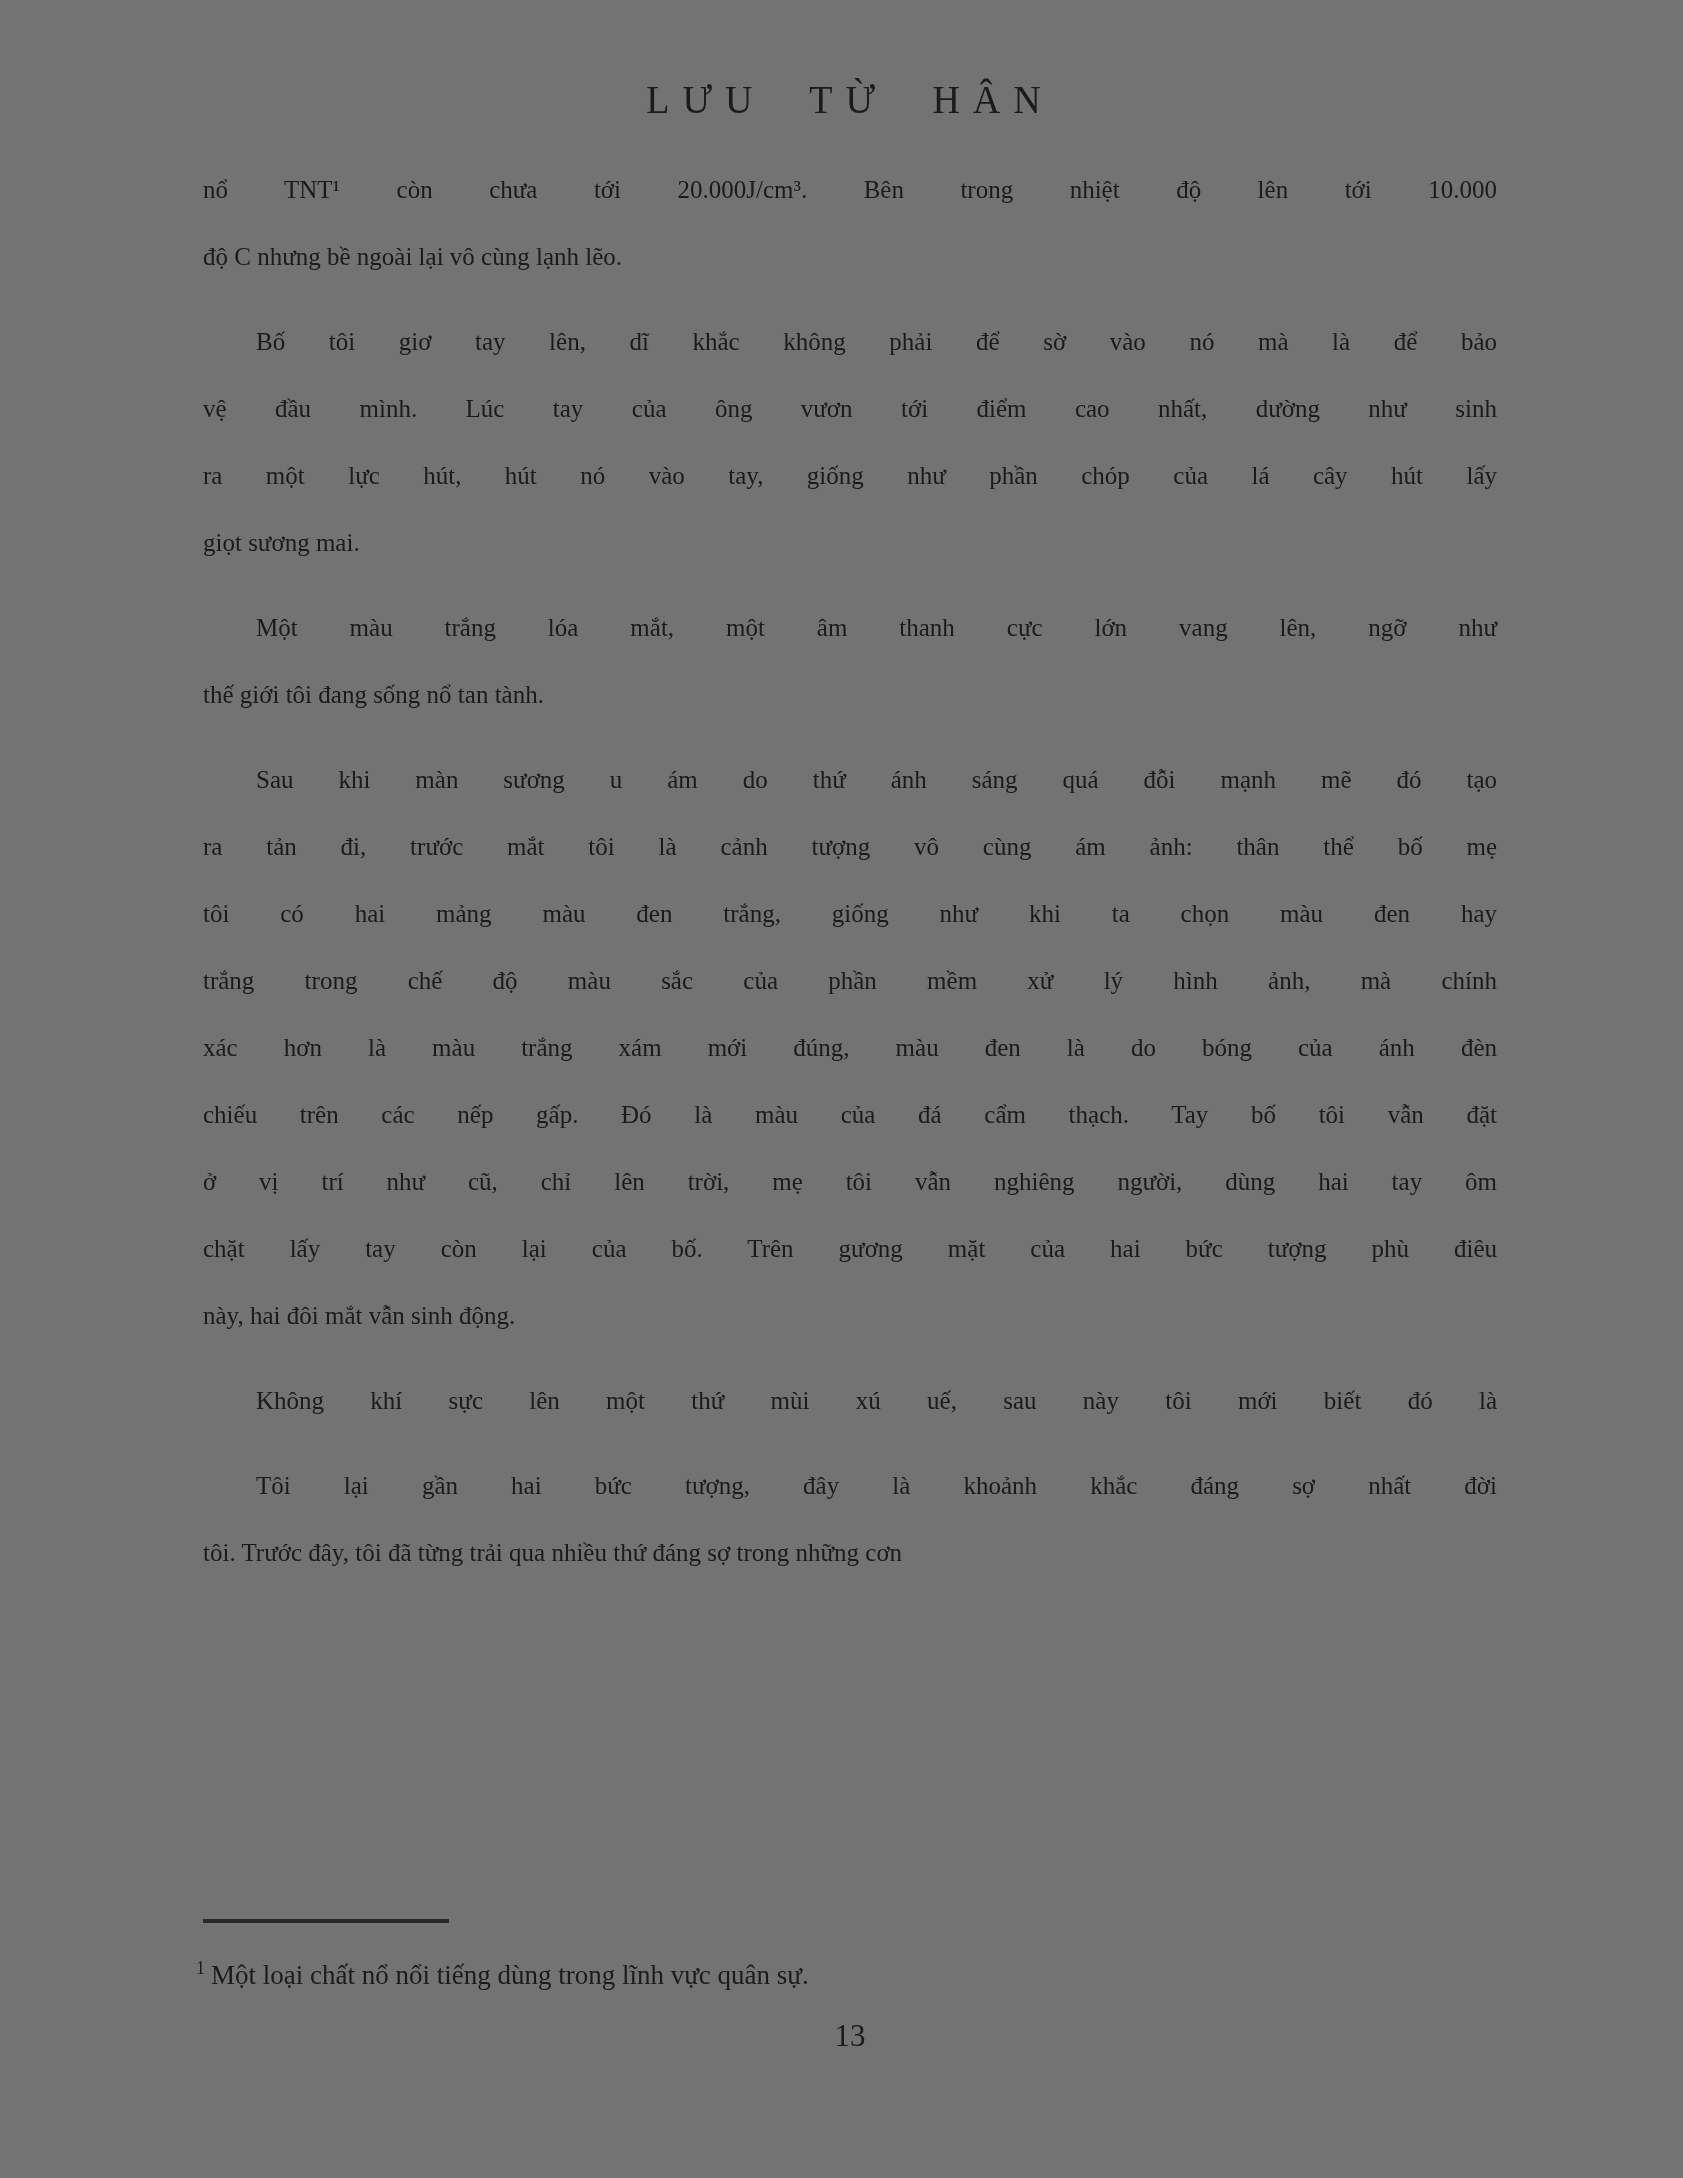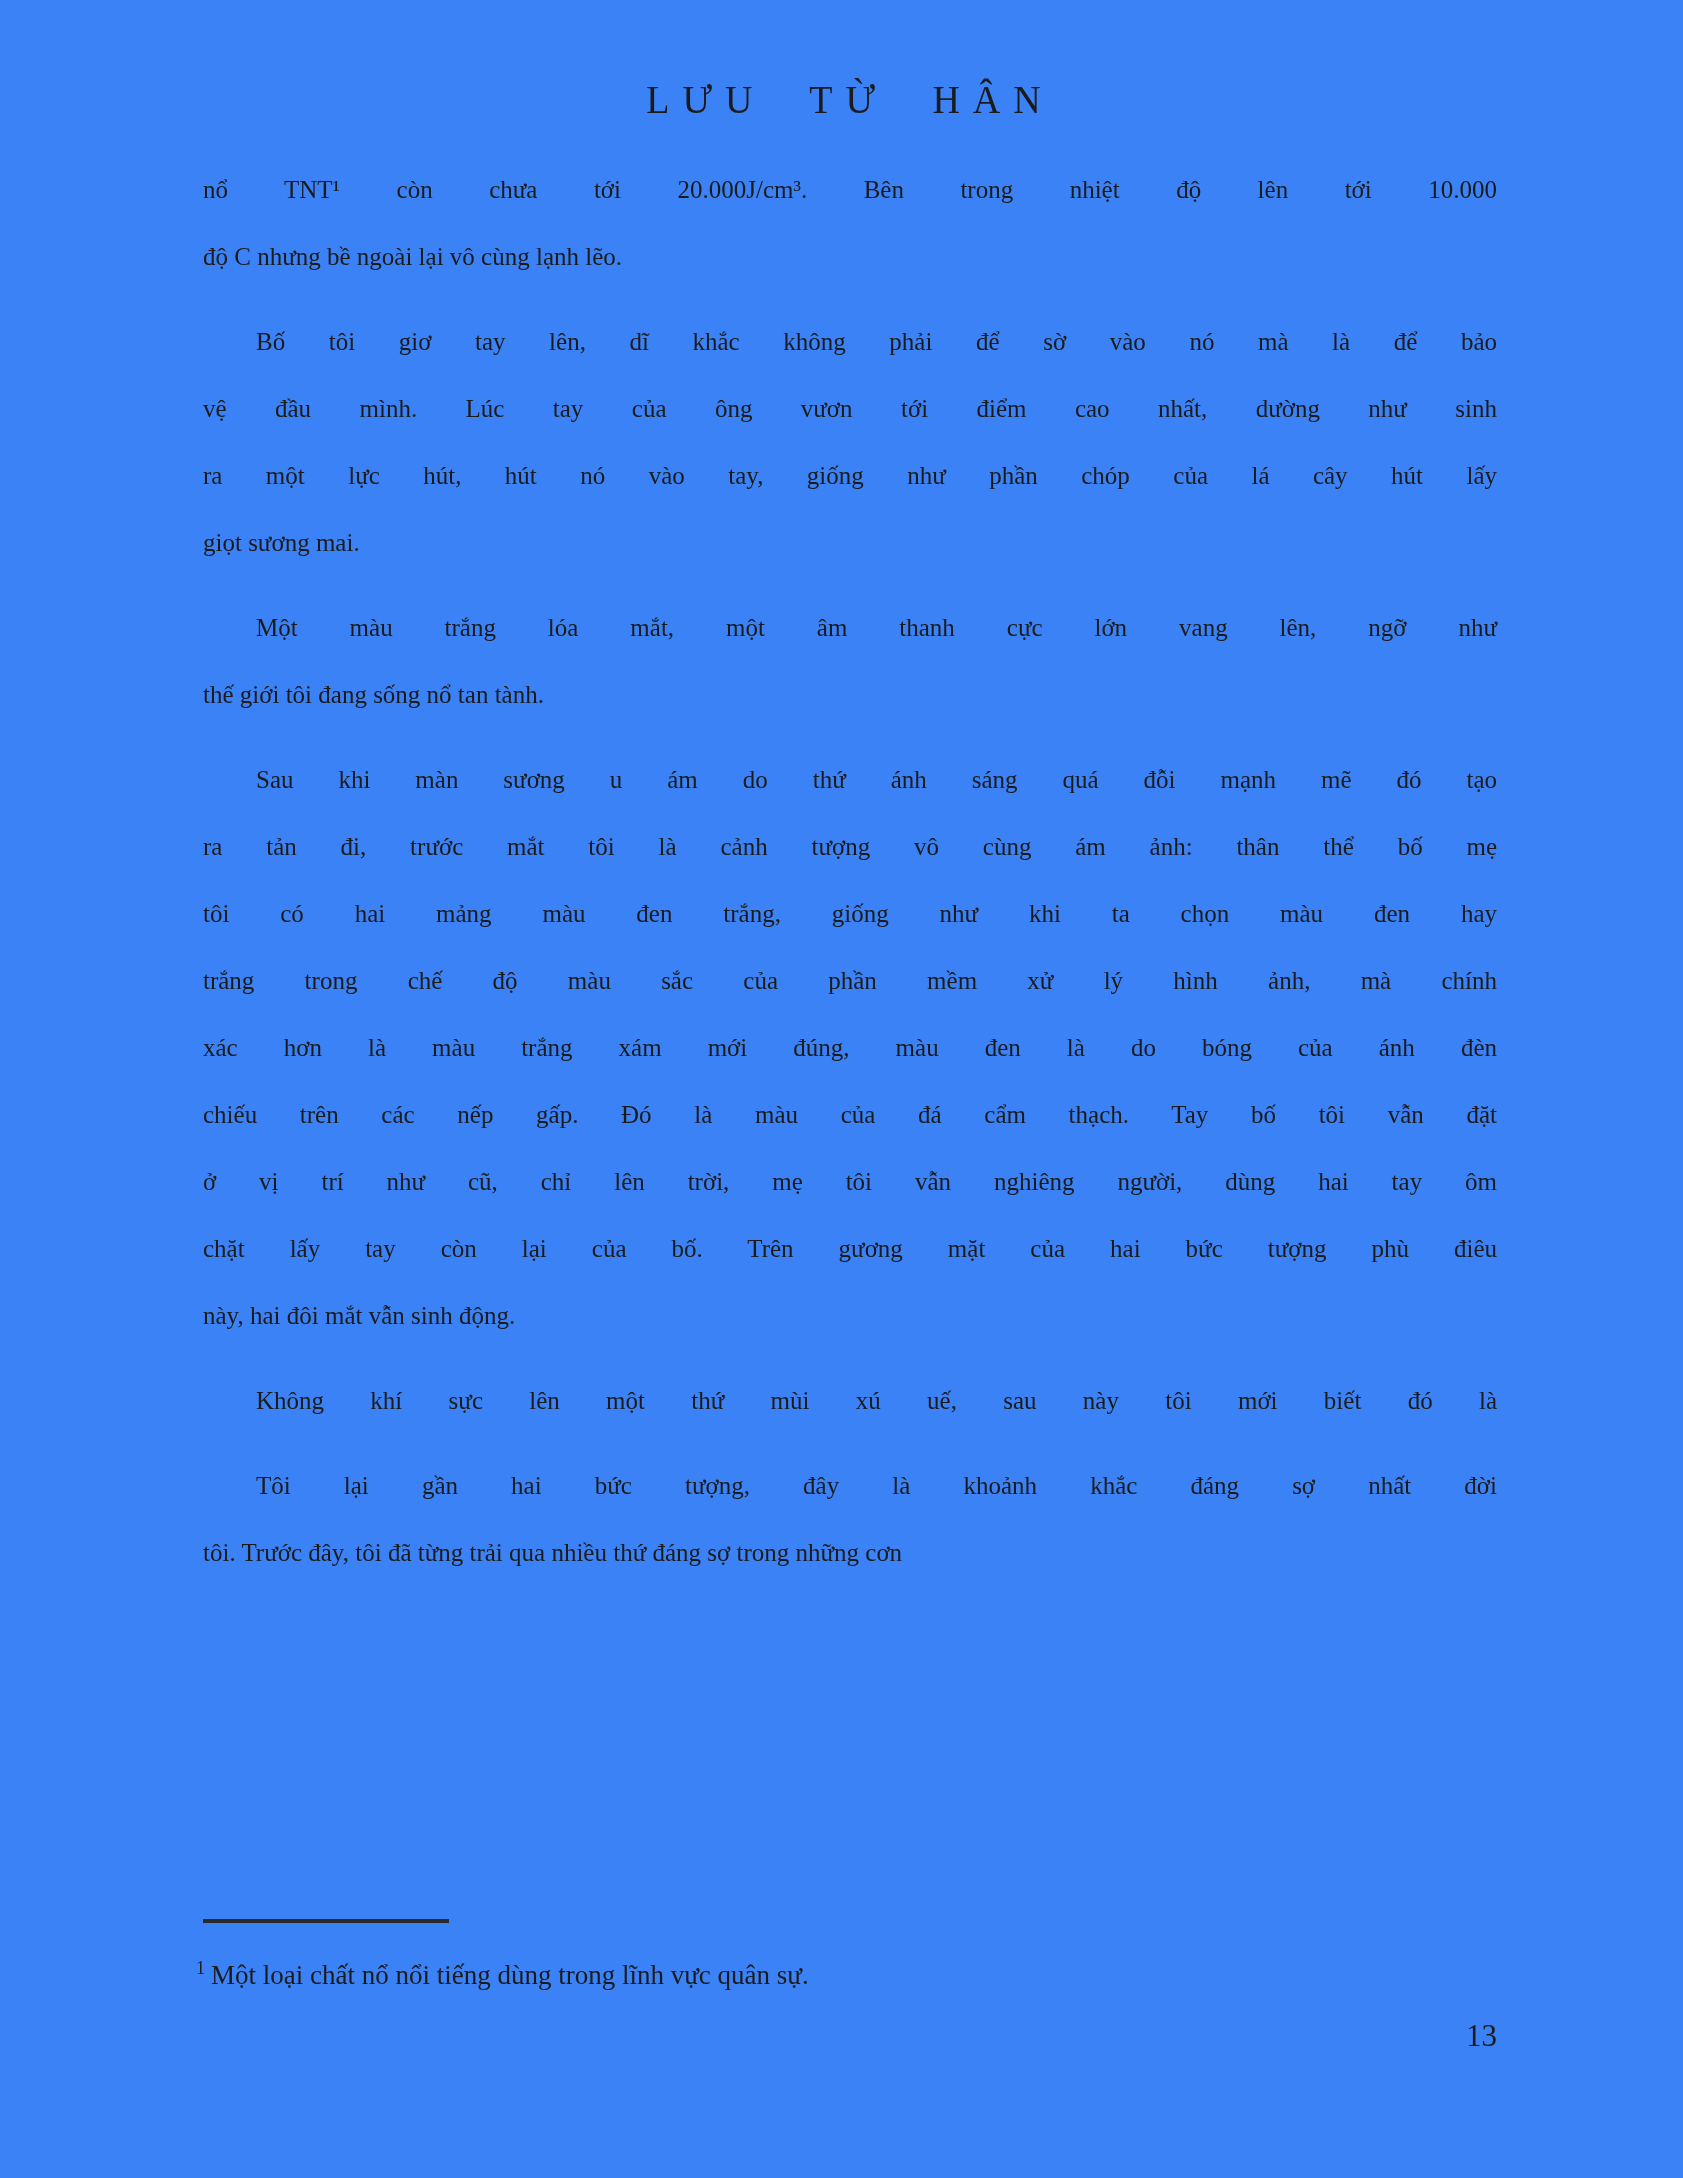--- a/index.html
+++ b/index.html
@@ -5,21 +5,21 @@
   html, body {
     margin: 0;
     padding: 0;
     background: #e8e8e8;
   }
   .page {
     position: relative;
     width: 1683px;
     height: 2178px;
     margin: 0 auto;
-    background: #3b82f6;
+    background: #737373;
     color: #1b1b1b;
     font-family: "Liberation Serif", serif;
     overflow: hidden;
   }
   .running-head {
     position: absolute;
     top: 77px;
     left: 203px;
     width: 1294px;
     text-align: center;
@@ -74,21 +74,21 @@
   .footnote .fn-marker {
     vertical-align: super;
     font-size: 18px;
     margin-right: 6px;
   }
   .page-number {
     position: absolute;
     top: 2018px;
     left: 203px;
     width: 1294px;
-    text-align: right;
+    text-align: center;
     font-size: 31px;
   }
 </style>
 </head>
 <body>
 
 <div class="page">
 
   <div class="running-head">LƯU TỪ HÂN</div>
 

